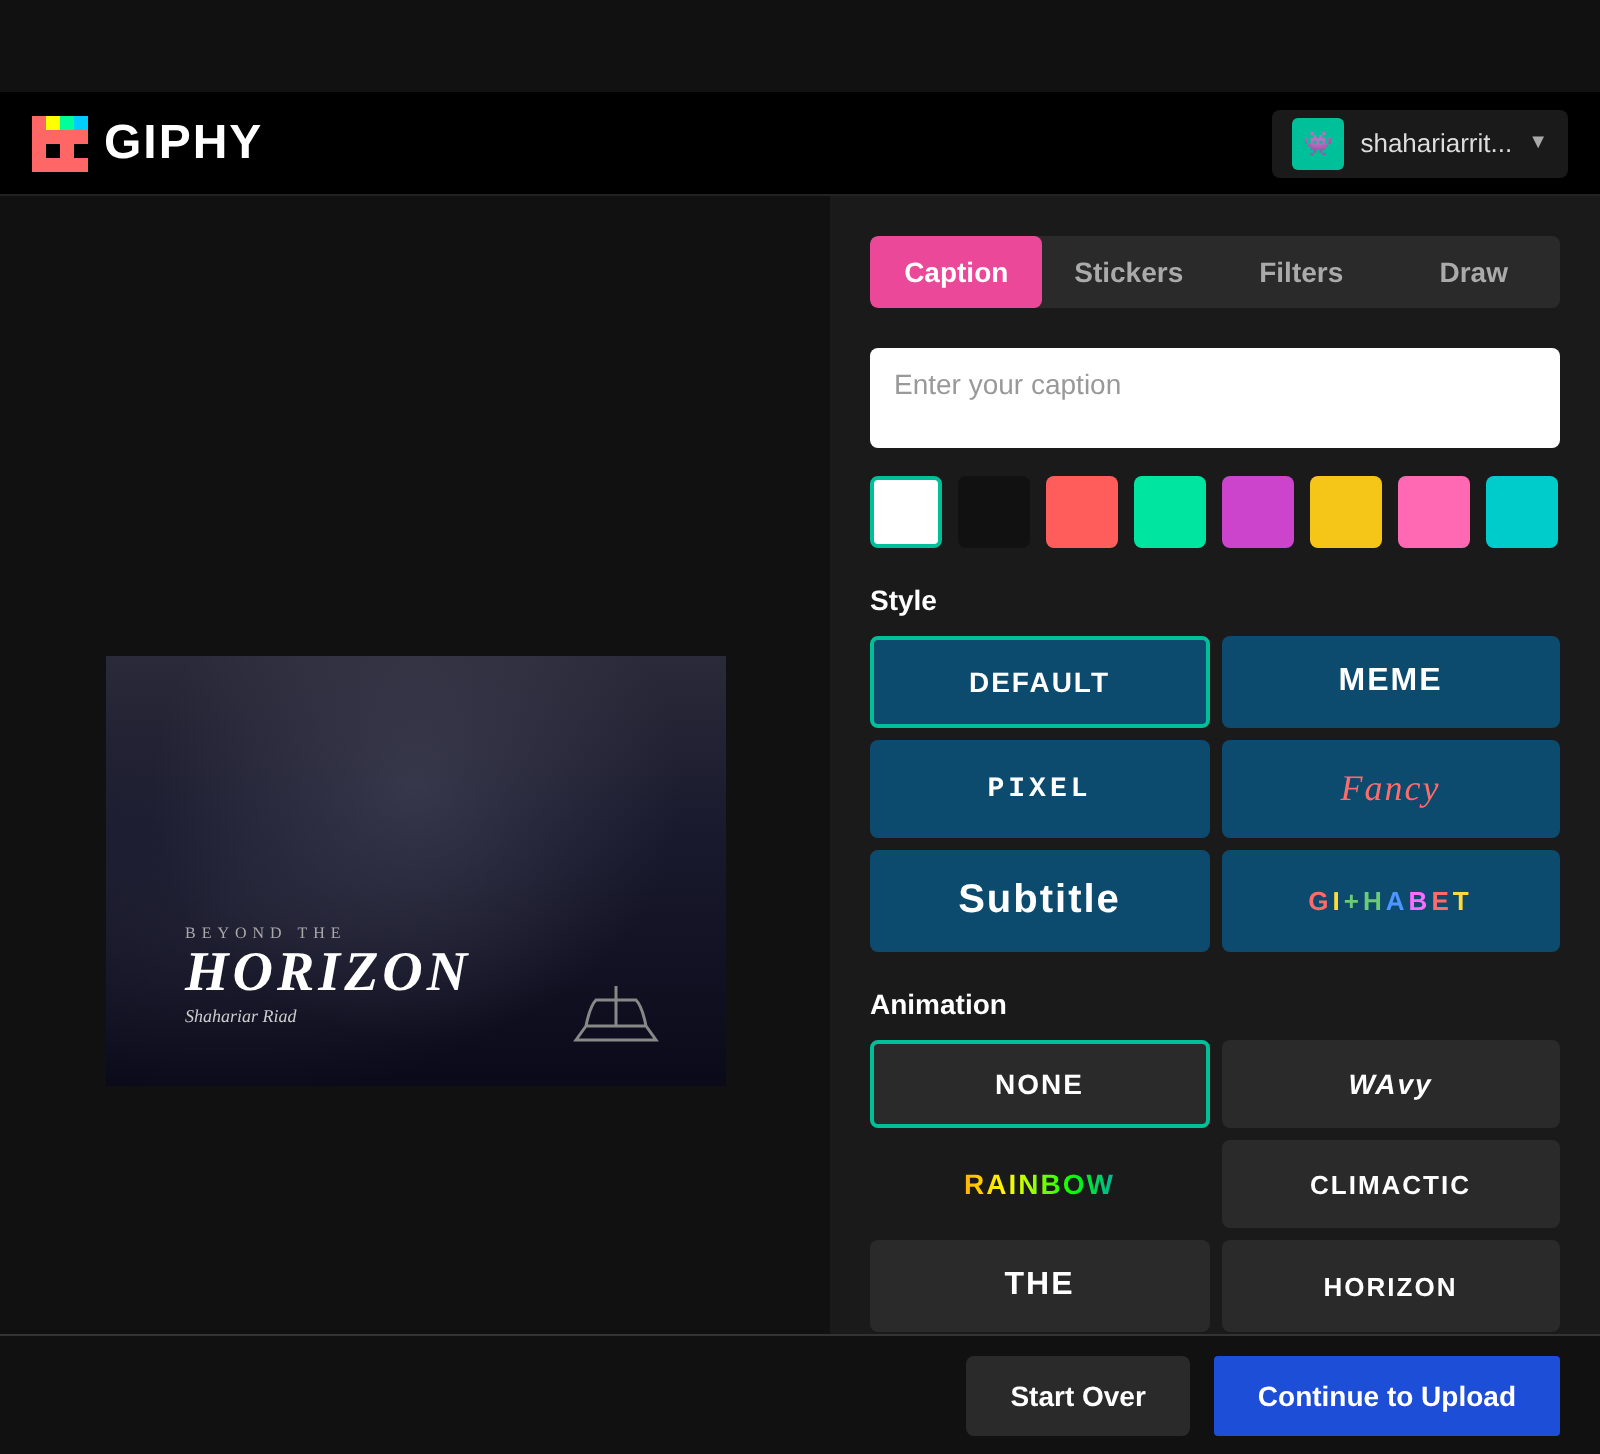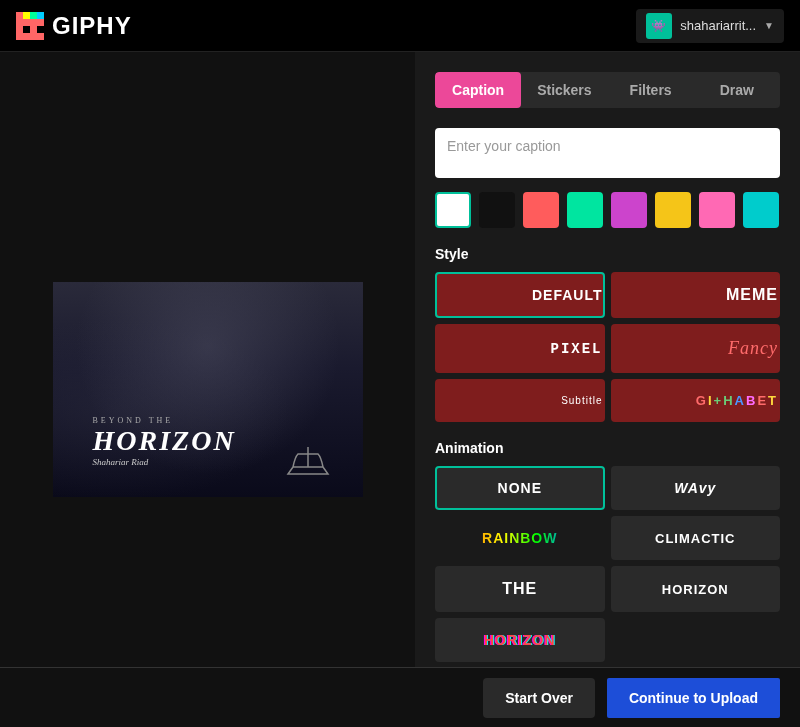--- a/index.html
+++ b/index.html
@@ -14,20 +14,21 @@
 
     
     .header {
       background: #000;
       height: 52px;
       display: flex;
       align-items: center;
       justify-content: space-between;
       padding: 0 16px;
       border-bottom: 1px solid #222;
+      margin-top: 46px;
     }
     .logo-area {
       display: flex;
       align-items: center;
       gap: 8px;
     }
     .logo-rainbow {
       width: 28px;
       height: 28px;
     }
@@ -205,29 +206,29 @@
     }
 
     
     .style-grid {
       display: grid;
       grid-template-columns: 1fr 1fr;
       gap: 6px;
       margin-bottom: 18px;
     }
     .style-btn {
-      background: #7f1d1d;
+      background: #0c4a6e;
       border: 2px solid transparent;
       border-radius: 4px;
       padding: 12px 0;
       color: #fff;
       font-size: 14px;
       font-weight: 700;
       cursor: pointer;
-      text-align: right;
+      text-align: center;
       letter-spacing: 1px;
     }
     .style-btn.active {
       border-color: #00c09a;
     }
     .style-btn.meme-style {
       font-family: Impact, Arial, sans-serif;
       font-weight: 900;
       font-size: 16px;
     }
@@ -236,22 +237,22 @@
       letter-spacing: 2px;
     }
     .style-btn.fancy-style {
       font-family: Georgia, serif;
       font-style: italic;
       color: #ff6b6b;
       font-size: 18px;
       font-weight: normal;
     }
     .style-btn.subtitle-style {
-      font-weight: normal;
-      font-size: 10px;
+      font-weight: bold;
+      font-size: 20px;
     }
     .style-btn.alphabet-style {
       font-size: 13px;
       letter-spacing: 2px;
     }
 
     
     .animation-grid {
       display: grid;
       grid-template-columns: 1fr 1fr;

